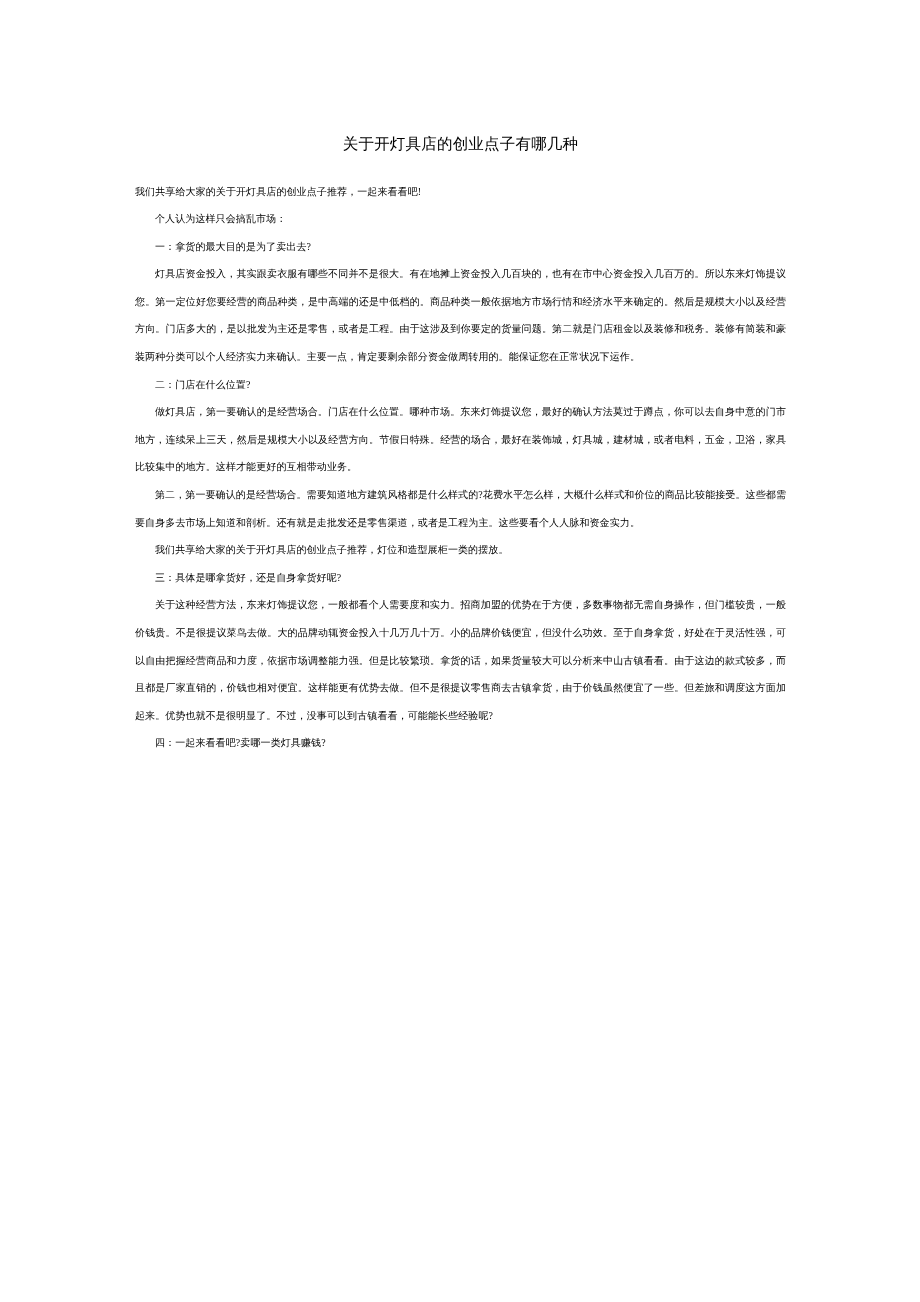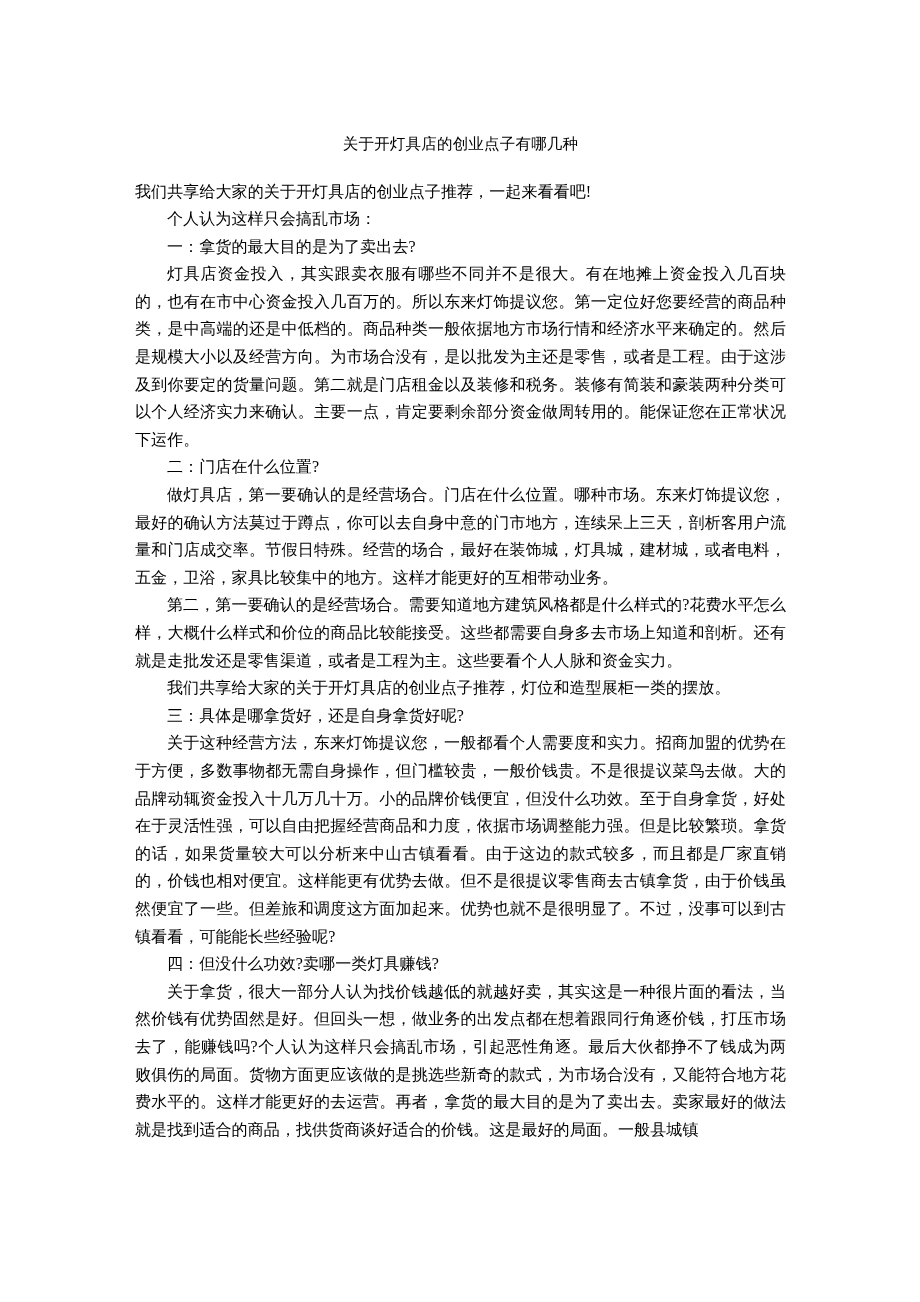--- a/index.html
+++ b/index.html
@@ -42,21 +42,21 @@
     text-align: center;
     font-size: 15.5px;
     line-height: 27.5px;
     margin: 0 0 20px 0;
     font-weight: normal;
     letter-spacing: 0.2px;
   }
 
   p.para {
     margin: 0;
-    font-size: 16px;
+    font-size: 10px;
     line-height: 27.6px;
     text-align: justify;
     text-justify: inter-ideograph;
     letter-spacing: 0.1px;
     word-break: break-all;
   }
 
   p.indent {
     text-indent: 2em;
   }
@@ -69,24 +69,23 @@
 <body>
 
 <div class="page">
   <div class="doc-body">
 
     <h1 class="doc-title">关于开灯具店的创业点子有哪几种</h1>
 
     <p class="para noindent">我们共享给大家的关于开灯具店的创业点子推荐，一起来看看吧!</p>
     <p class="para indent">个人认为这样只会搞乱市场：</p>
     <p class="para indent">一：拿货的最大目的是为了卖出去?</p>
-    <p class="para indent">灯具店资金投入，其实跟卖衣服有哪些不同并不是很大。有在地摊上资金投入几百块的，也有在市中心资金投入几百万的。所以东来灯饰提议您。第一定位好您要经营的商品种类，是中高端的还是中低档的。商品种类一般依据地方市场行情和经济水平来确定的。然后是规模大小以及经营方向。为市场合没有，是以批发为主还是零售，或者是工程。由于这涉及到你要定的货量问题。第二就是门店租金以及装修和税务。装修有简装和豪装两种分类可以个人经济实力来确认。主要一点，肯定要剩余部分资金做周转用的。能保证您在正常状况下运作。</p>
+    <p class="para indent">灯具店资金投入，其实跟卖衣服有哪些不同并不是很大。有在地摊上资金投入几百块的，也有在市中心资金投入几百万的。所以东来灯饰提议您。第一定位好您要经营的商品种类，是中高端的还是中低档的。商品种类一般依据地方市场行情和经济水平来确定的。然后是规模大小以及经营方向。门店多大的，是以批发为主还是零售，或者是工程。由于这涉及到你要定的货量问题。第二就是门店租金以及装修和税务。装修有简装和豪装两种分类可以个人经济实力来确认。主要一点，肯定要剩余部分资金做周转用的。能保证您在正常状况下运作。</p>
     <p class="para indent">二：门店在什么位置?</p>
-    <p class="para indent">做灯具店，第一要确认的是经营场合。门店在什么位置。哪种市场。东来灯饰提议您，最好的确认方法莫过于蹲点，你可以去自身中意的门市地方，连续呆上三天，剖析客用户流量和门店成交率。节假日特殊。经营的场合，最好在装饰城，灯具城，建材城，或者电料，五金，卫浴，家具比较集中的地方。这样才能更好的互相带动业务。</p>
+    <p class="para indent">做灯具店，第一要确认的是经营场合。门店在什么位置。哪种市场。东来灯饰提议您，最好的确认方法莫过于蹲点，你可以去自身中意的门市地方，连续呆上三天，然后是规模大小以及经营方向。节假日特殊。经营的场合，最好在装饰城，灯具城，建材城，或者电料，五金，卫浴，家具比较集中的地方。这样才能更好的互相带动业务。</p>
     <p class="para indent">第二，第一要确认的是经营场合。需要知道地方建筑风格都是什么样式的?花费水平怎么样，大概什么样式和价位的商品比较能接受。这些都需要自身多去市场上知道和剖析。还有就是走批发还是零售渠道，或者是工程为主。这些要看个人人脉和资金实力。</p>
     <p class="para indent">我们共享给大家的关于开灯具店的创业点子推荐，灯位和造型展柜一类的摆放。</p>
     <p class="para indent">三：具体是哪拿货好，还是自身拿货好呢?</p>
     <p class="para indent">关于这种经营方法，东来灯饰提议您，一般都看个人需要度和实力。招商加盟的优势在于方便，多数事物都无需自身操作，但门槛较贵，一般价钱贵。不是很提议菜鸟去做。大的品牌动辄资金投入十几万几十万。小的品牌价钱便宜，但没什么功效。至于自身拿货，好处在于灵活性强，可以自由把握经营商品和力度，依据市场调整能力强。但是比较繁琐。拿货的话，如果货量较大可以分析来中山古镇看看。由于这边的款式较多，而且都是厂家直销的，价钱也相对便宜。这样能更有优势去做。但不是很提议零售商去古镇拿货，由于价钱虽然便宜了一些。但差旅和调度这方面加起来。优势也就不是很明显了。不过，没事可以到古镇看看，可能能长些经验呢?</p>
-    <p class="para indent">四：但没什么功效?卖哪一类灯具赚钱?</p>
-    <p class="para indent">关于拿货，很大一部分人认为找价钱越低的就越好卖，其实这是一种很片面的看法，当然价钱有优势固然是好。但回头一想，做业务的出发点都在想着跟同行角逐价钱，打压市场去了，能赚钱吗?个人认为这样只会搞乱市场，引起恶性角逐。最后大伙都挣不了钱成为两败俱伤的局面。货物方面更应该做的是挑选些新奇的款式，为市场合没有，又能符合地方花费水平的。这样才能更好的去运营。再者，拿货的最大目的是为了卖出去。卖家最好的做法就是找到适合的商品，找供货商谈好适合的价钱。这是最好的局面。一般县城镇</p>
+    <p class="para indent">四：一起来看看吧?卖哪一类灯具赚钱?</p>
 
   </div>
 </div>
 
 </body></html>

